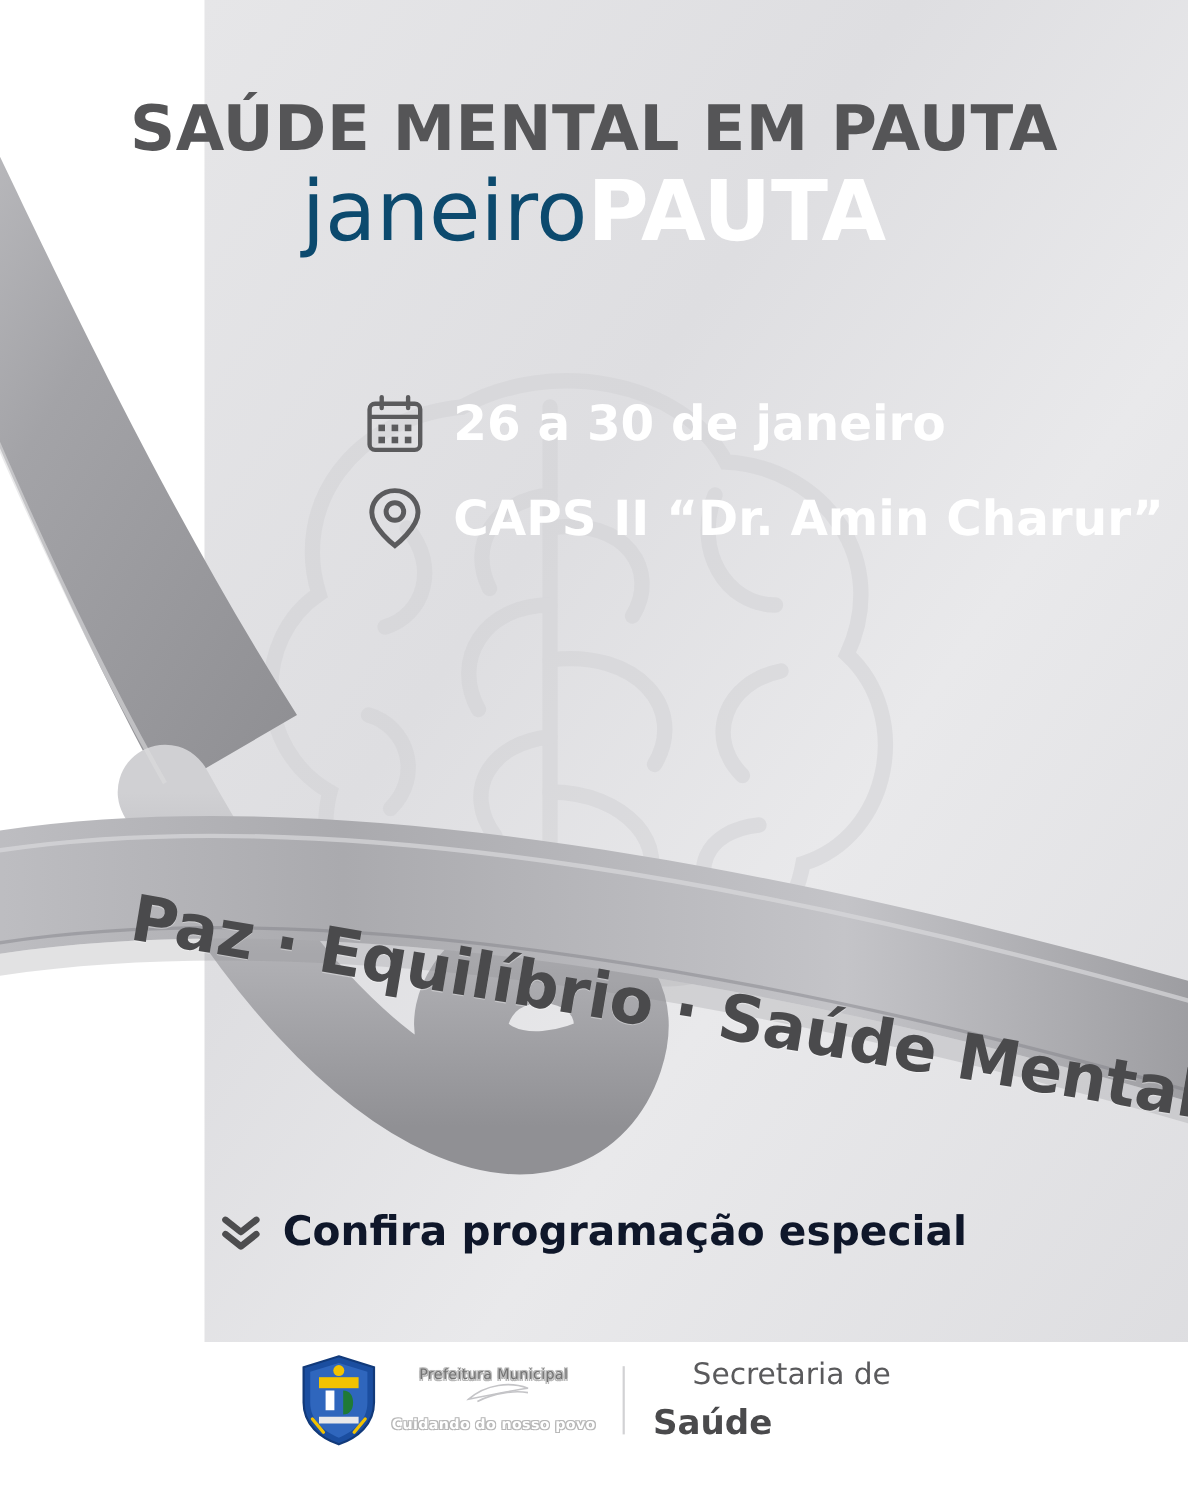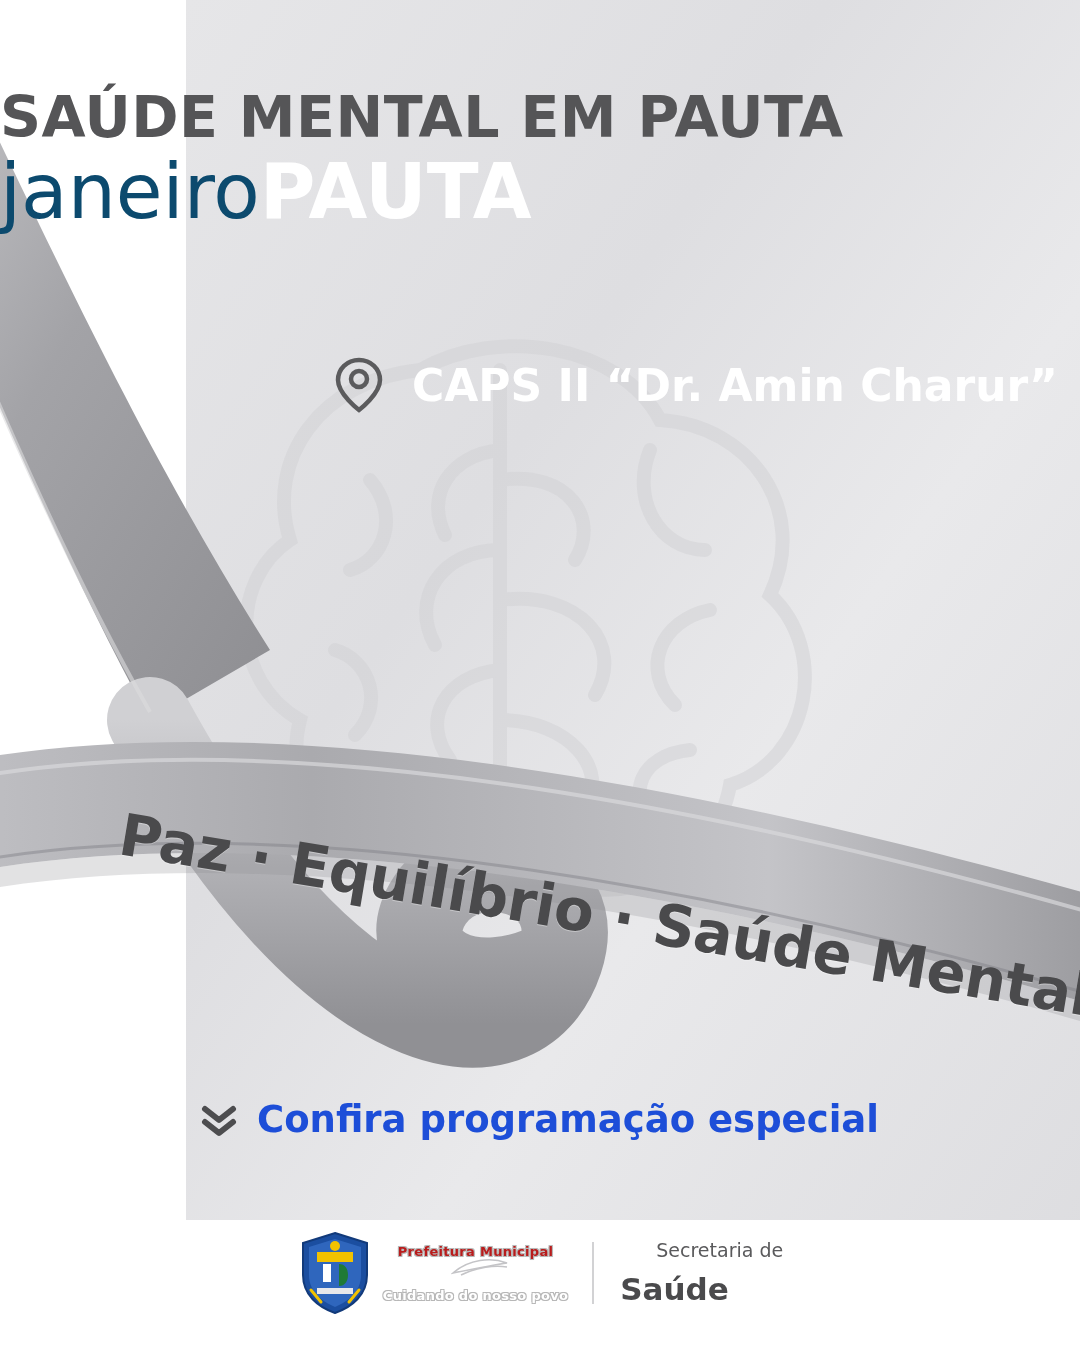--- a/index.html
+++ b/index.html
@@ -76,20 +76,21 @@
     text-shadow: 0 1px 0 rgba(255,255,255,0.35);
     white-space: nowrap;
     font-family: "DejaVu Sans", sans-serif;
   }
 
   
   .header {
     position: absolute;
     left: 0; top: 88px;
     width: 1080px;
+    text-align: center;
     z-index: 7;
   }
   .title-main {
     font-size: 57px;
     font-weight: bold;
     color: #555557;
     letter-spacing: 0.5px;
     line-height: 1.05;
     font-family: "DejaVu Sans", sans-serif;
   }
@@ -150,21 +151,21 @@
     z-index: 7;
   }
   .cta-icon {
     margin-right: 20px;
     display: flex;
     align-items: center;
   }
   .cta-text {
     font-size: 37px;
     font-weight: bold;
-    color: #1d4ed8;
+    color: #0f172a;
     font-family: "DejaVu Sans", sans-serif;
     text-align: right;
   }
 
   
   .footer {
     position: absolute;
     left: 0;
     bottom: 22px;
     width: 1080px;
@@ -181,22 +182,22 @@
   }
   .crest svg { display: block; }
   .jahu-block {
     display: flex;
     flex-direction: column;
     align-items: center;
     margin-right: 6px;
   }
   .jahu-pref {
     font-size: 13px;
-    color: #b91c1c;
-    font-weight: bold;
+    color: #737373;
+    font-weight: normal;
     letter-spacing: 0.3px;
     font-family: "DejaVu Sans", sans-serif;
     margin-bottom: -4px;
     text-shadow: 0 0 1px #bbb, 0 0 2px #bbb, 1px 1px 0 #b7b7b7, -1px 1px 0 #b7b7b7, 1px -1px 0 #b7b7b7, -1px -1px 0 #b7b7b7;
   }
   .jahu-name-row {
     display: flex;
     align-items: flex-end;
   }
   .jahu-name {
@@ -226,21 +227,21 @@
     height: 62px;
     background: #d2d2d4;
     margin: 0 26px 0 18px;
   }
   .sec-block {
     display: flex;
     flex-direction: column;
     justify-content: center;
   }
   .sec-line1 {
-    font-size: 19px;
+    font-size: 27px;
     color: #5a5a5c;
     font-family: "DejaVu Sans", sans-serif;
     line-height: 1.1;
     margin-left: 36px;
   }
   .sec-line2 {
     font-size: 31px;
     color: #4a4a4c;
     font-weight: bold;
     font-family: "DejaVu Sans", sans-serif;
@@ -284,20 +285,36 @@
 
   <div class="header">
     <div class="title-main">SAÚDE MENTAL EM PAUTA</div>
     <div class="title-sub">
       <span class="light">janeiro</span><span class="bold">PAUTA</span>
     </div>
   </div>
 
   <div class="info-block">
 
+    <div class="info-row">
+      <span class="info-icon">
+        <svg width="54" height="54" viewBox="0 0 54 54" fill="none" xmlns="http://www.w3.org/2000/svg">
+          <rect x="4" y="9" width="46" height="42" rx="5" stroke="#5b5b5d" stroke-width="4"></rect>
+          <path d="M4 21 H50" stroke="#5b5b5d" stroke-width="4"></path>
+          <path d="M15 3 V13 M39 3 V13" stroke="#5b5b5d" stroke-width="4" stroke-linecap="round"></path>
+          <rect x="12" y="28" width="6" height="6" fill="#5b5b5d"></rect>
+          <rect x="24" y="28" width="6" height="6" fill="#5b5b5d"></rect>
+          <rect x="36" y="28" width="6" height="6" fill="#5b5b5d"></rect>
+          <rect x="12" y="39" width="6" height="6" fill="#5b5b5d"></rect>
+          <rect x="24" y="39" width="6" height="6" fill="#5b5b5d"></rect>
+          <rect x="36" y="39" width="6" height="6" fill="#5b5b5d"></rect>
+        </svg>
+      </span>
+      <span class="info-text">26 a 30 de janeiro</span>
+    </div>
 
     <div class="info-row">
       <span class="info-icon">
         <svg width="50" height="58" viewBox="0 0 50 58" fill="none" xmlns="http://www.w3.org/2000/svg">
           <path d="M25 4 C13 4 4 13 4 24 C4 38 25 54 25 54 C25 54 46 38 46 24 C46 13 37 4 25 4 Z" stroke="#5b5b5d" stroke-width="4.5" fill="none"></path>
           <circle cx="25" cy="23" r="8" stroke="#5b5b5d" stroke-width="4.5" fill="none"></circle>
         </svg>
       </span>
       <span class="info-text">CAPS II “Dr. Amin Charur”</span>
     </div>

